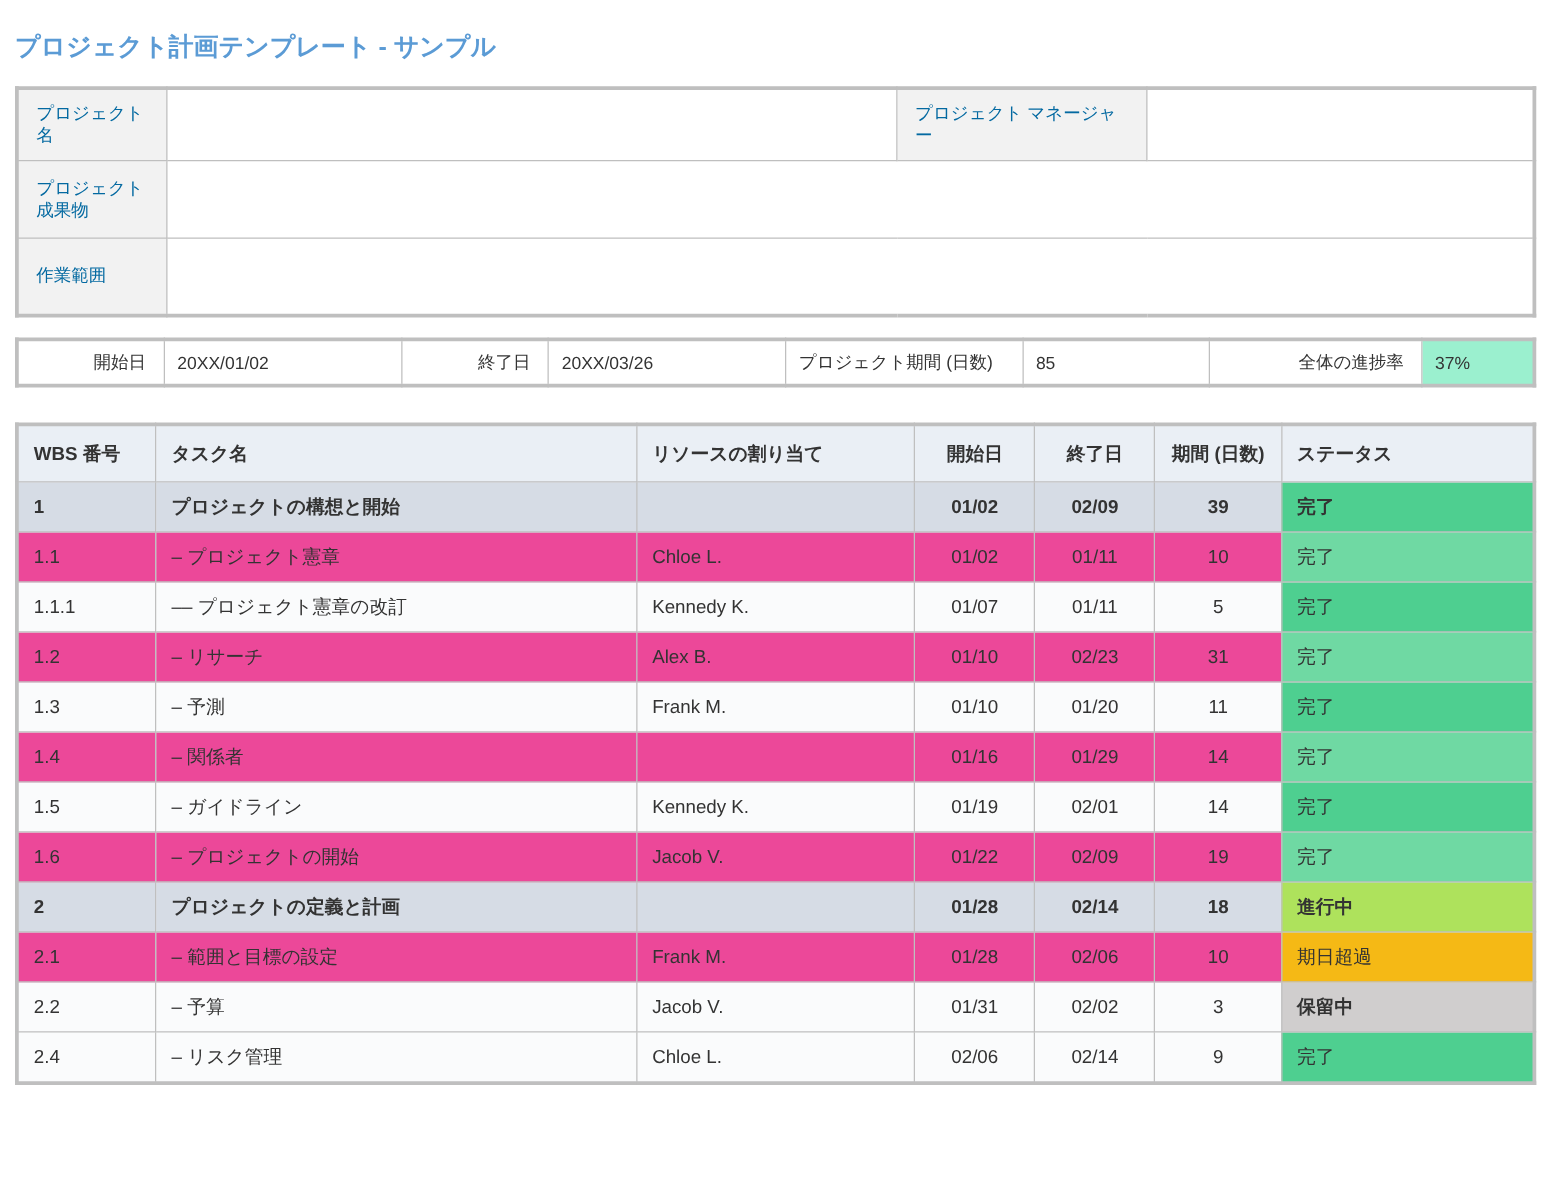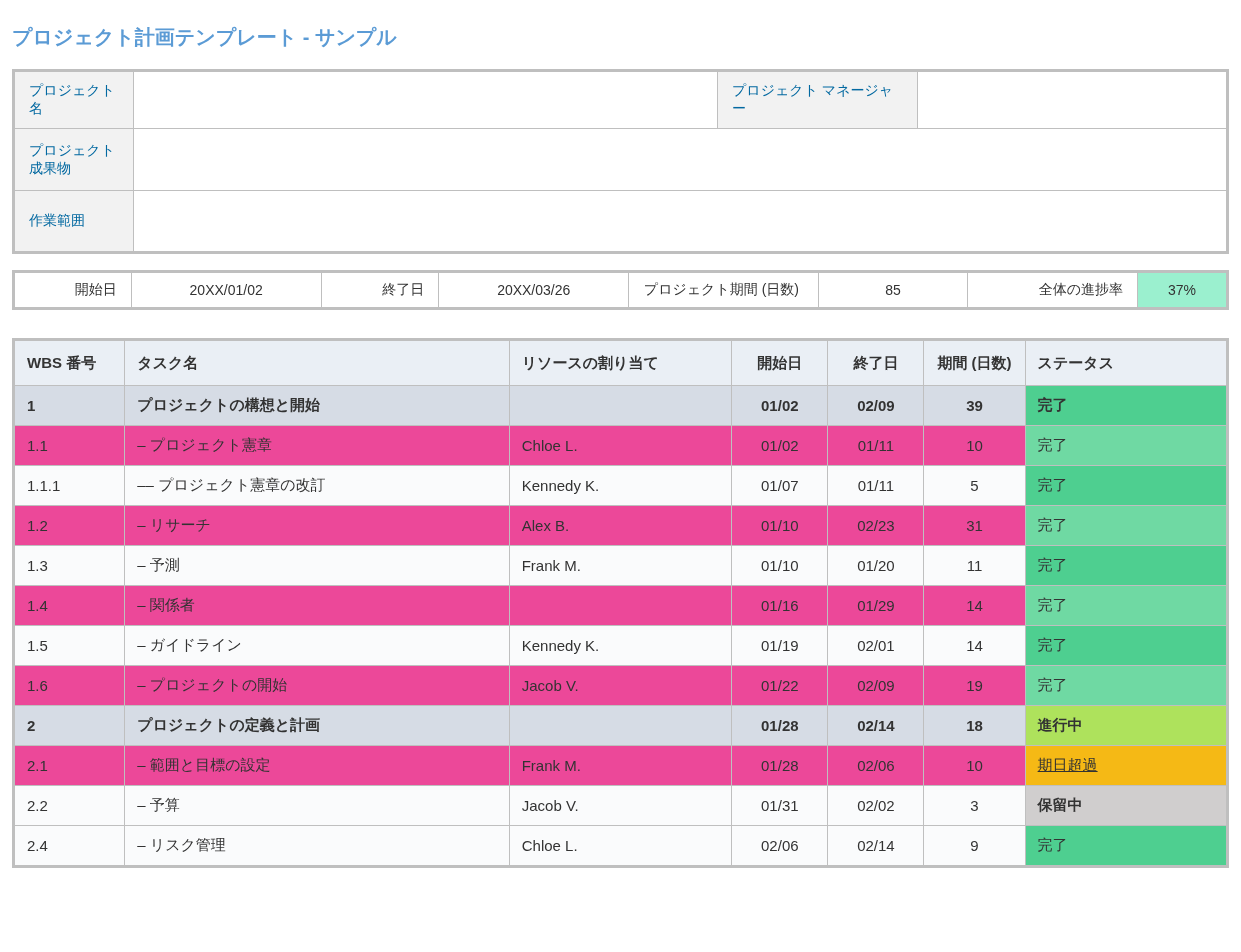--- a/index.html
+++ b/index.html
@@ -44,21 +44,20 @@
   
   .summary-table {
     width: 100%;
     border-collapse: collapse;
     border: 3px solid #bfbfbf;
     margin-bottom: 28px;
   }
   .summary-table td {
     border: 1px solid #bfbfbf;
     padding: 8px 10px;
-    text-align: center;
     font-size: 14px;
   }
   .summary-table .lbl {
     background: #ffffff;
     text-align: right;
     padding-right: 14px;
   }
   .summary-table .val {
     background: #ffffff;
   }
@@ -97,21 +96,21 @@
   .col-res { width: 220px; }
   .col-start { width: 95px; }
   .col-end { width: 95px; }
   .col-dur { width: 100px; }
   .col-status { width: 200px; }
 
   .status-cell { padding-left: 12px !important; }
   .status-complete { background: #4ecf90 !important; }
   .status-complete-alt { background: #6fd9a3 !important; }
   .status-inprogress { background: #aee25c !important; }
-  .status-overdue { background: #f5b915 !important; text-decoration: underline; }
+  .status-overdue { background: #f5b915 !important; }
   .status-onhold { background: #d0cece !important; font-weight: bold; }
 </style>
 </head>
 <body>
 
 <h1>プロジェクト計画テンプレート - サンプル</h1>
 
 <table class="info-table">
   <tbody>
       <tr>
@@ -132,21 +131,21 @@
 </tbody>
   </table>
 
 <table class="summary-table">
   <tbody>
       <tr>
     <td class="lbl" style="width:118px">開始日</td>
     <td class="val" style="width:190px">20XX/01/02</td>
     <td class="lbl" style="width:118px">終了日</td>
     <td class="val" style="width:190px">20XX/03/26</td>
-    <td class="lbl" style="width:190px;text-align:center">プロジェクト期間 (日数)</td>
+    <td class="lbl" style="width:190px;text-align:left">プロジェクト期間 (日数)</td>
     <td class="val" style="width:150px">85</td>
     <td class="lbl" style="width:170px">全体の進捗率</td>
     <td class="progress-val" style="width:90px">37%</td>
   </tr>
 </tbody>
   </table>
 
 <table class="task-table">
   <thead>
     <tr>

